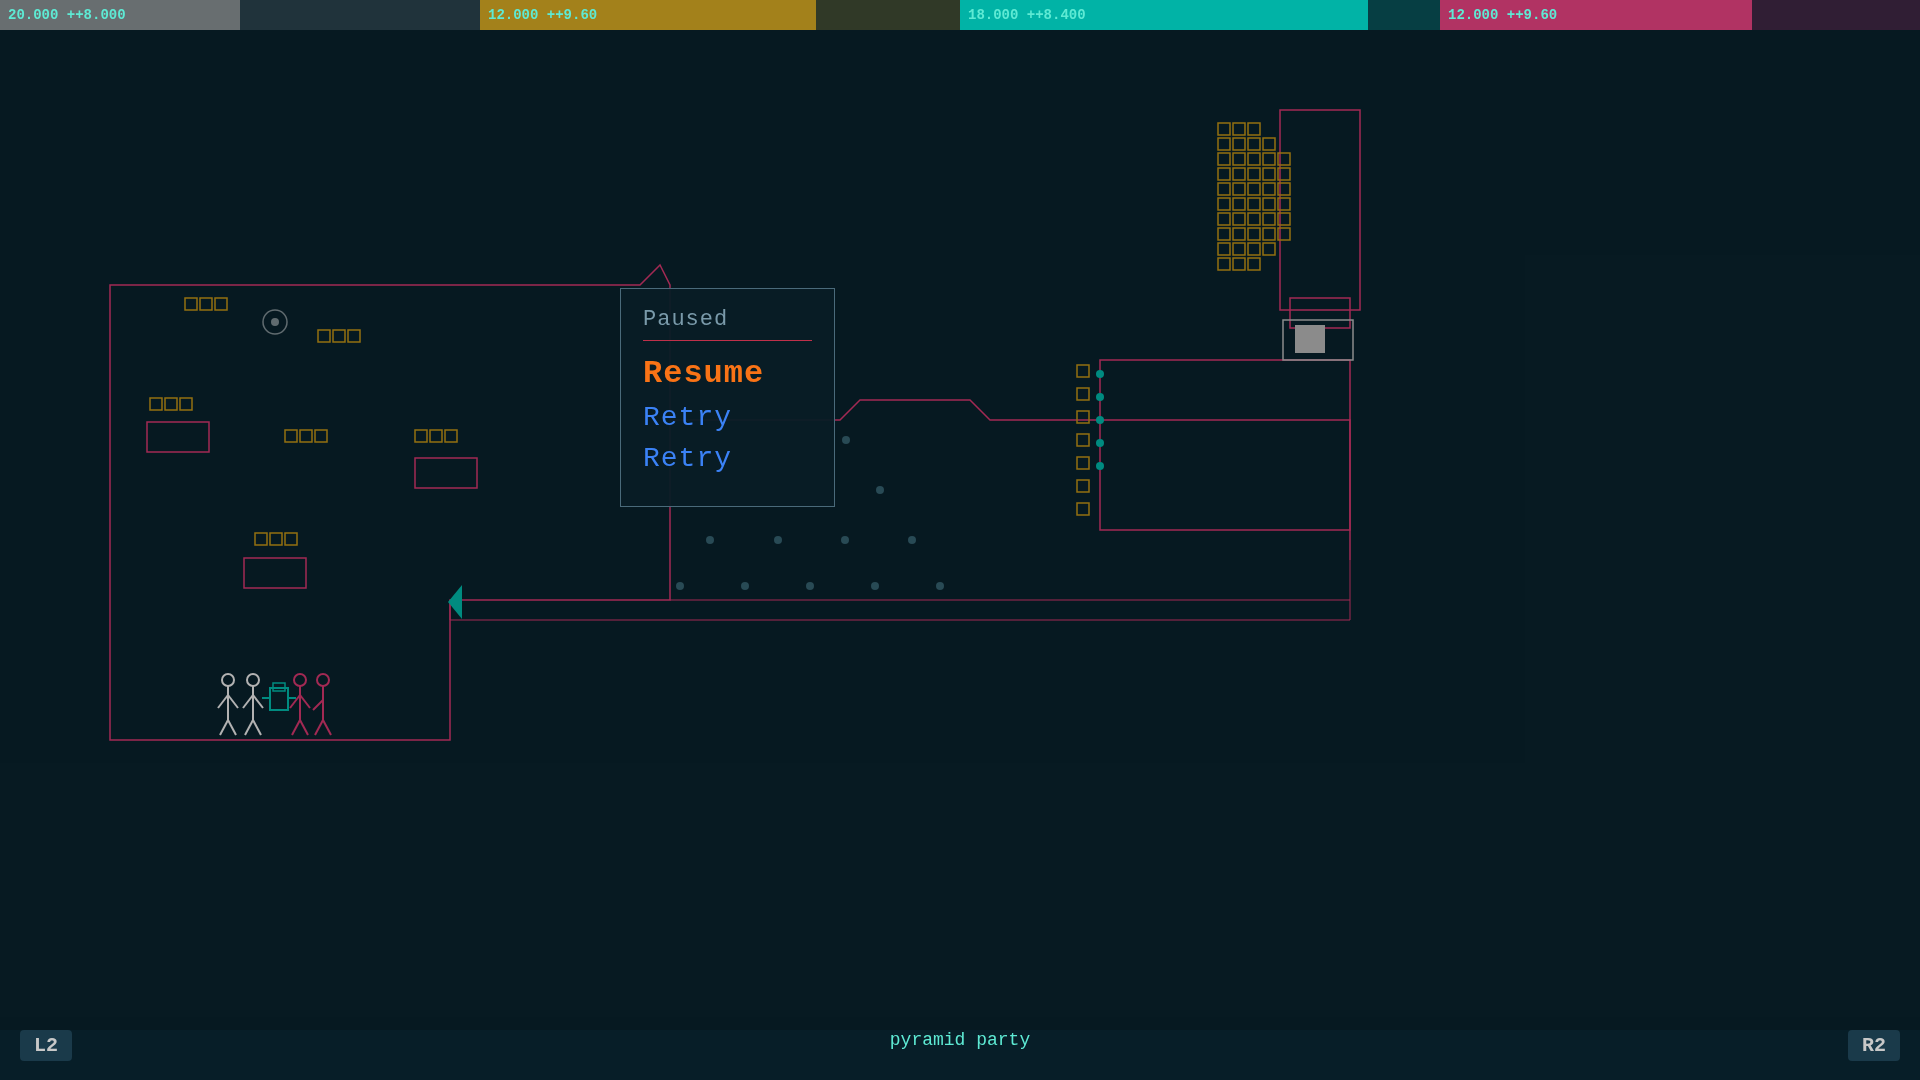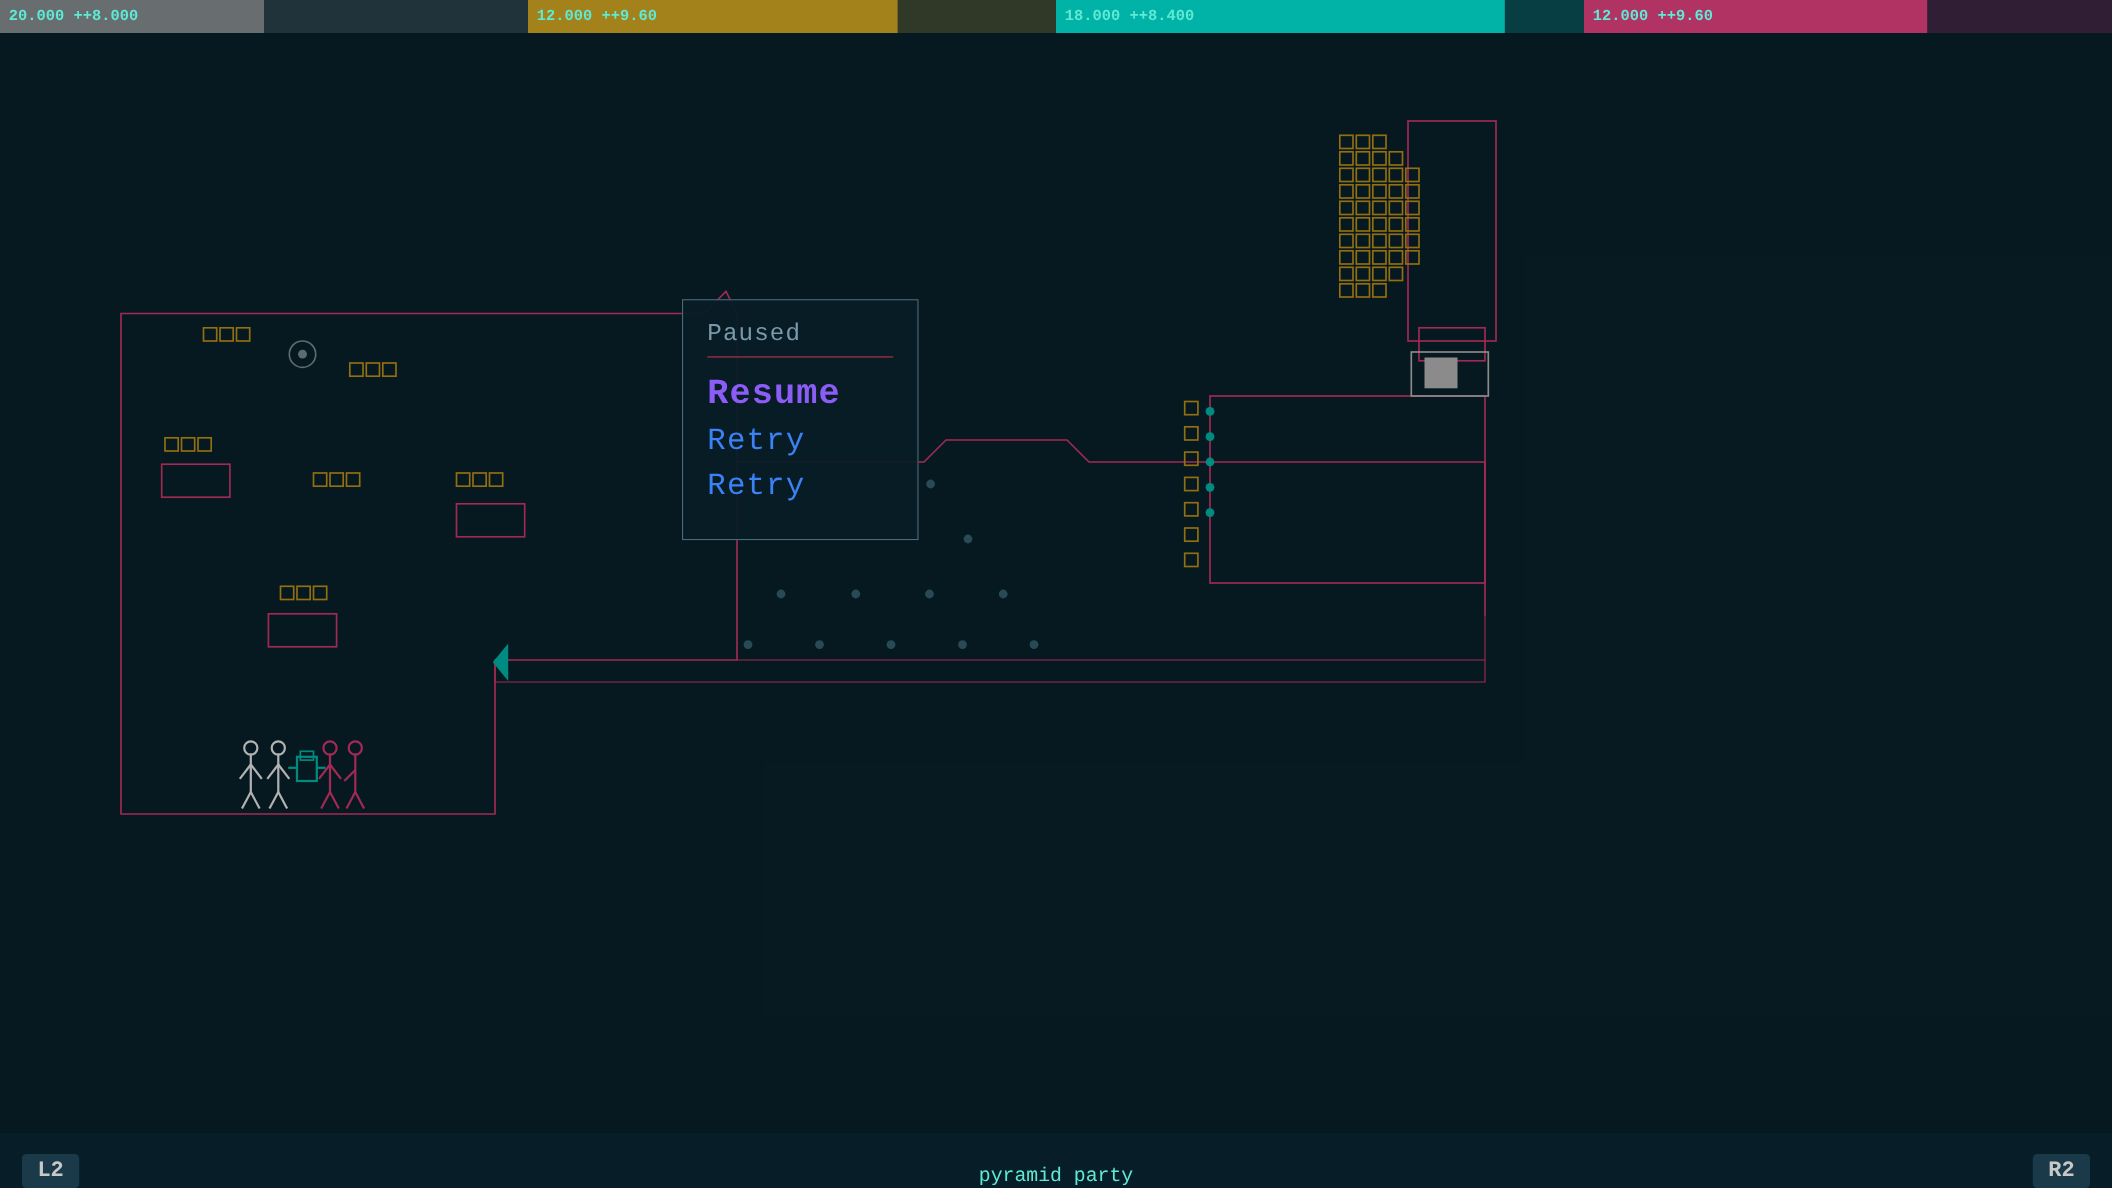--- a/index.html
+++ b/index.html
@@ -76,21 +76,21 @@
 
     
     #bottom-bar {
       position: absolute;
       bottom: 0;
       left: 0;
       width: 100%;
       height: 50px;
       background: #071e28;
       display: flex;
-      align-items: flex-end;
+      align-items: flex-start;
       justify-content: space-between;
       padding: 0 20px;
       z-index: 10;
     }
 
     .corner-label {
       color: #c8c8c8;
       font-size: 20px;
       font-weight: bold;
       background: #1a3a4a;
@@ -116,21 +116,21 @@
       position: absolute;
       top: 0; left: 0;
       width: 1920px;
       height: 1010px;
       background: rgba(0,0,0,0.3);
       z-index: 5;
     }
 
     #pause-menu {
       position: absolute;
-      top: 242px;
+      top: 258px;
       left: 620px;
       width: 215px;
       background: rgba(8, 28, 38, 0.95);
       border: 1.5px solid #4a6a7a;
       z-index: 20;
       padding: 18px 22px 22px 22px;
     }
 
     .pause-title {
       color: #7a9aaa;
@@ -150,21 +150,21 @@
       display: block;
       color: #c8c8c8;
       font-size: 26px;
       font-weight: bold;
       margin-bottom: 10px;
       cursor: pointer;
       letter-spacing: 1px;
     }
 
     .pause-menu-item.active {
-      color: #8b5cf6;
+      color: #f97316;
       font-size: 32px;
     }
 
     .pause-menu-item.secondary {
       color: #3b82f6;
       font-size: 28px;
       font-weight: normal;
     }
 
     

